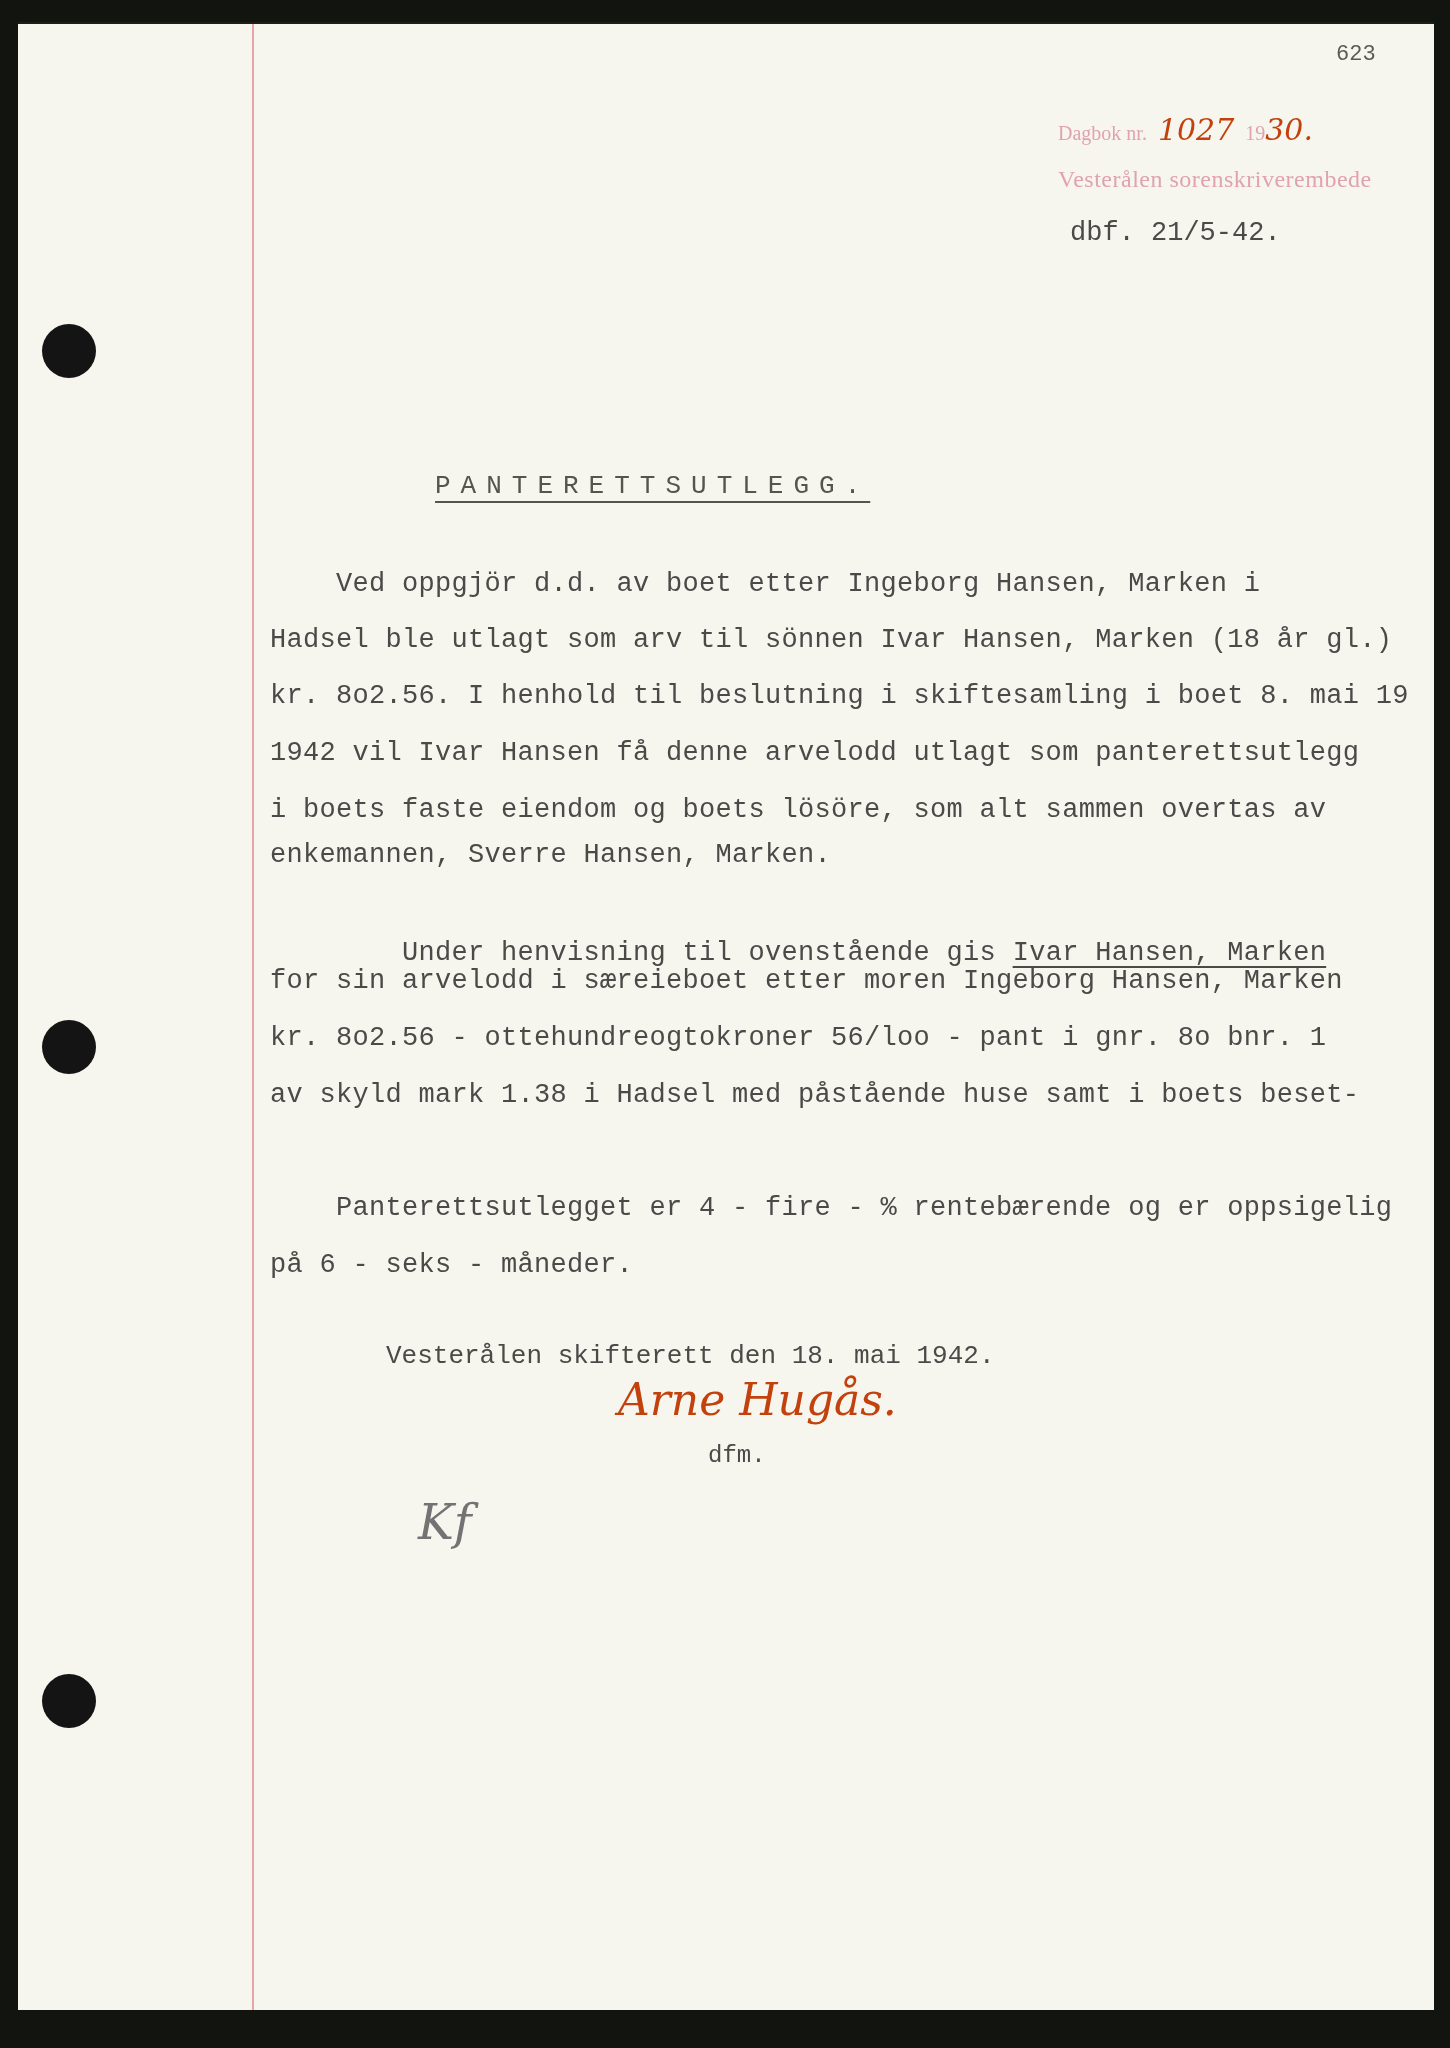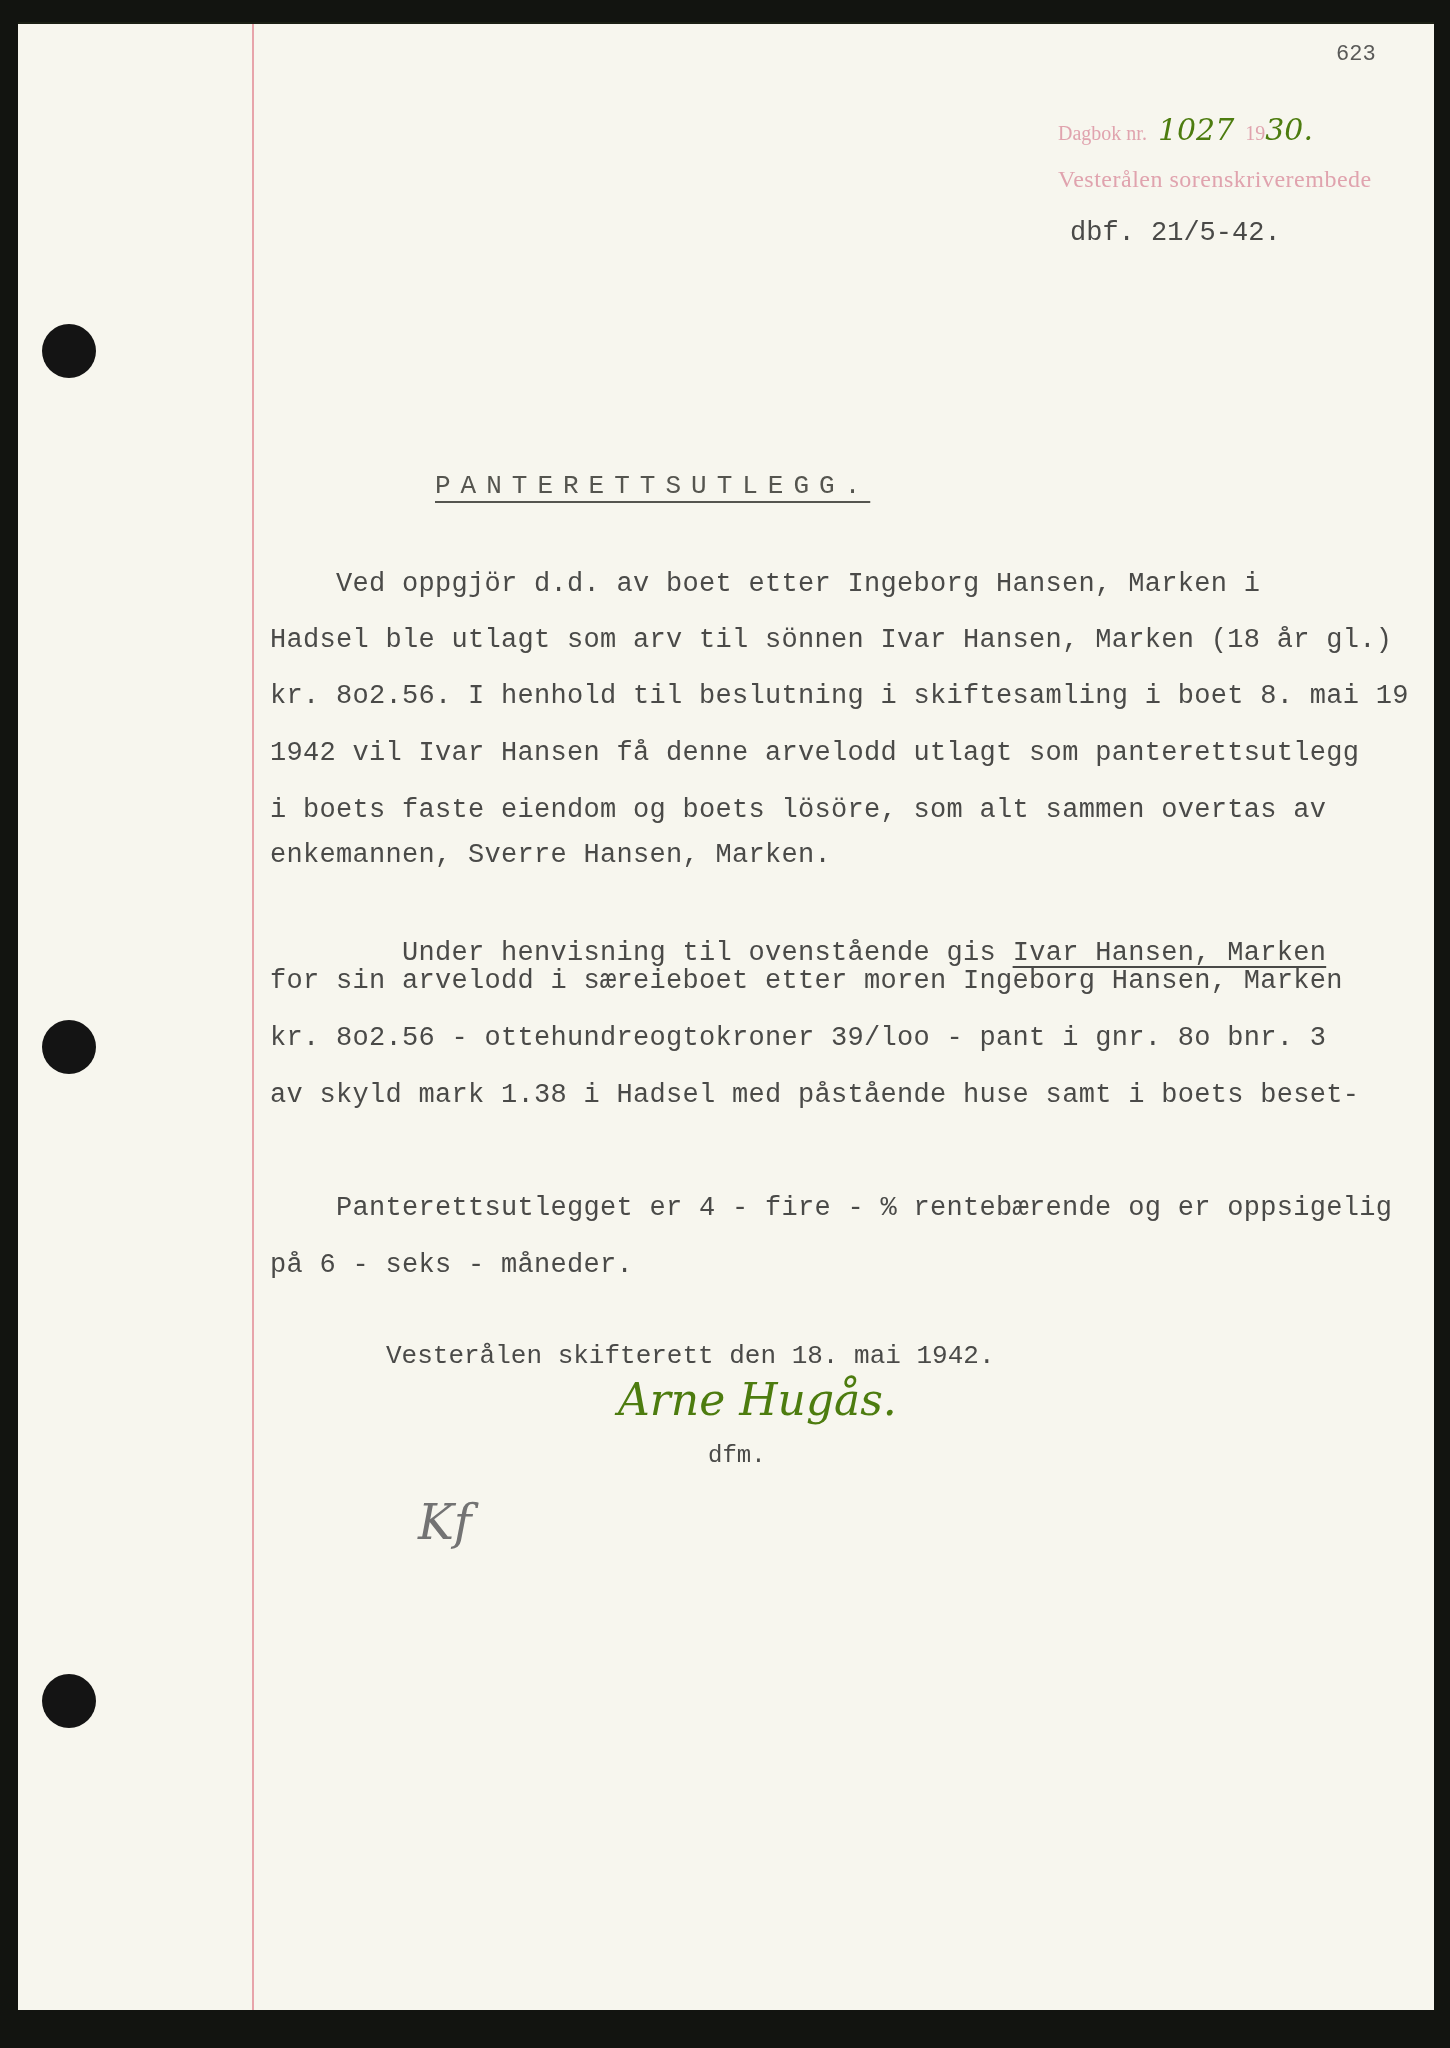--- a/index.html
+++ b/index.html
@@ -39,21 +39,21 @@
     position: absolute;
     font-family: "Liberation Serif", "DejaVu Serif", serif;
     color: #e0a3ae;
     white-space: nowrap;
   }
   .stamp-line1 { left: 1040px; top: 88px; font-size: 20px; }
   .stamp-line2 { left: 1040px; top: 142px; font-size: 24px; letter-spacing: 0.5px; }
   .handwritten {
     font-family: "DejaVu Serif", "Liberation Serif", serif;
     font-style: italic;
-    color: #4d7c0f;
+    color: #c2410c;
   }
   .diary-no { font-size: 30px; margin: 0 6px; }
   .diary-year-suffix { font-size: 30px; }
   .dbf-line { left: 1052px; top: 194px; font-size: 27px; }
   .title {
     left: 417px; top: 447px;
     font-size: 26px;
     letter-spacing: 10px;
     text-decoration: underline;
     text-decoration-thickness: 2px;
@@ -104,21 +104,21 @@
   <div class="tw body-line" style="top:601px;">Hadsel ble utlagt som arv til sönnen Ivar Hansen, Marken (18 år gl.)</div>
   <div class="tw body-line" style="top:657px;">kr. 8o2.56. I henhold til beslutning i skiftesamling i boet 8. mai 19</div>
   <div class="tw body-line" style="top:714px;">1942 vil Ivar Hansen få denne arvelodd utlagt som panterettsutlegg</div>
   <div class="tw body-line" style="top:771px;">i boets faste eiendom og boets lösöre, som alt sammen overtas av</div>
   <div class="tw body-line" style="top:816px;">enkemannen, Sverre Hansen, Marken.</div>
 
   <div class="tw body-line indent" style="top:884px;">
     <span>Under henvisning til ovenstående gis </span><span class="underlined">Ivar Hansen, Marken</span>
   </div>
   <div class="tw body-line" style="top:942px;">for sin arvelodd i særeieboet etter moren Ingeborg Hansen, Marken</div>
-  <div class="tw body-line" style="top:999px;">kr. 8o2.56 - ottehundreogtokroner 39/loo - pant i gnr. 8o bnr. 3</div>
+  <div class="tw body-line" style="top:999px;">kr. 8o2.56 - ottehundreogtokroner 56/loo - pant i gnr. 8o bnr. 1</div>
   <div class="tw body-line" style="top:1056px;">av skyld mark 1.38 i Hadsel med påstående huse samt i boets beset-</div>
 
   <div class="tw body-line indent" style="top:1169px;">Panterettsutlegget er 4 - fire - % rentebærende og er oppsigelig</div>
   <div class="tw body-line" style="top:1226px;">på 6 - seks - måneder.</div>
 
   <div class="tw place-date">Vesterålen skifterett den 18. mai 1942.</div>
 
   <div class="signature handwritten">Arne Hugås.</div>
   <div class="tw signature-title">dfm.</div>
 

